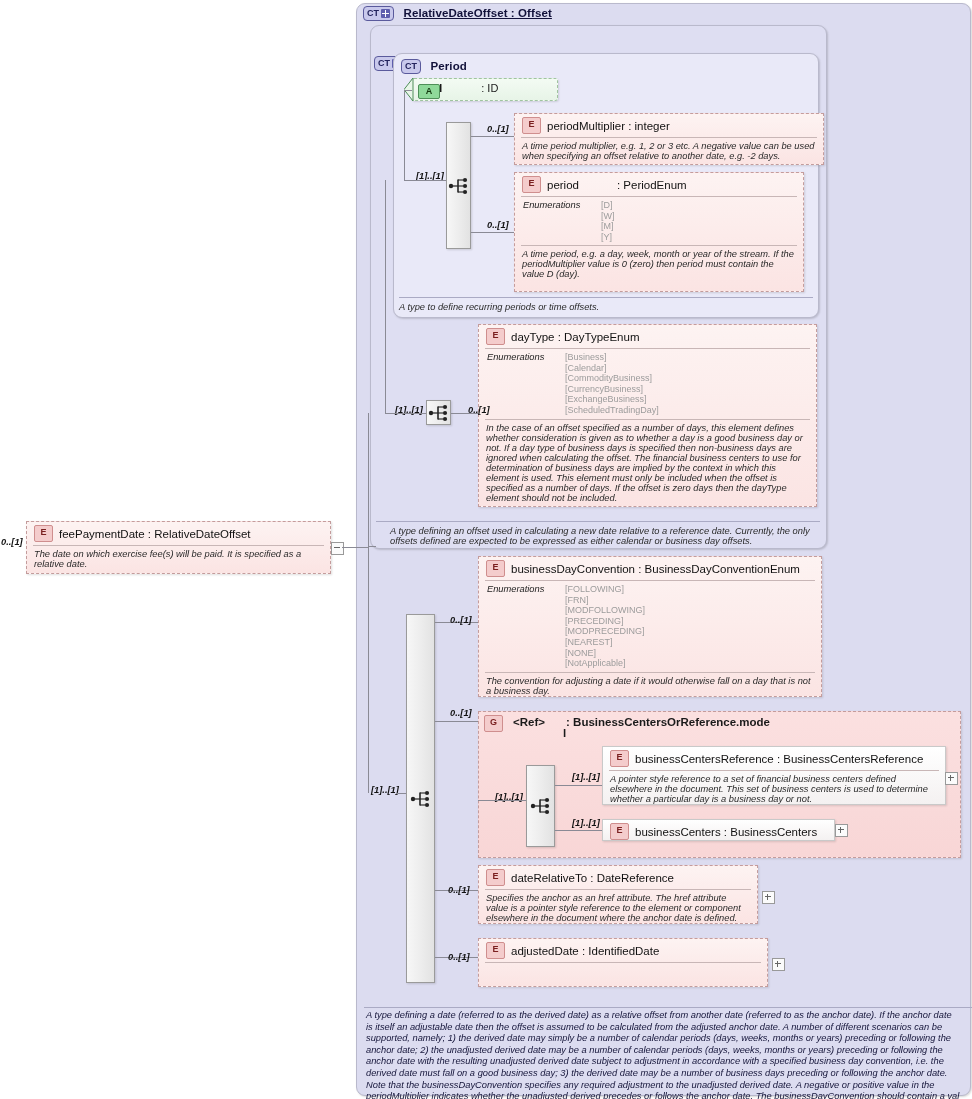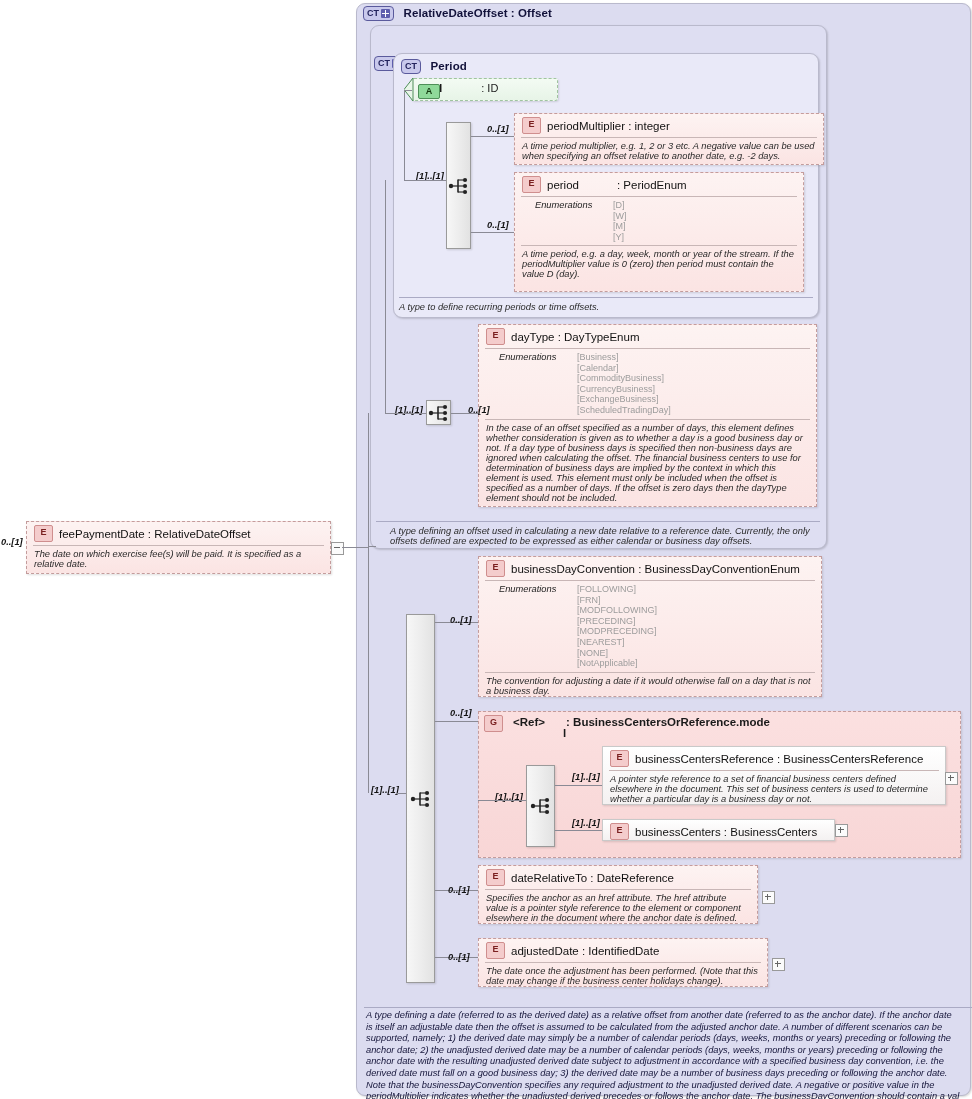--- a/index.html
+++ b/index.html
@@ -37,21 +37,21 @@
   .ecard{border:1px dashed #c49c9c;background:#fbe9e9;
          background:linear-gradient(to bottom,#fdf3f2 0%,#fbe4e3 100%);
          box-shadow:1px 1px 2px rgba(0,0,0,.13);}
   .ecard.solid{border:1px solid #c9c9c9;background:#fff;
                background:linear-gradient(to bottom,#ffffff 0%,#f4f1f1 100%);}
   .ecard .hdr{display:flex;align-items:center;gap:6px;padding:3px 6px 3px 7px;}
   .ecard .hdr .nm{font-weight:normal;font-size:11.5px;color:#111;white-space:nowrap;}
   .sep{height:1px;background:#c8b6b6;margin:0 6px;}
   .doc{font-style:italic;font-size:9.3px;line-height:10px;color:#2a2a2a;
        padding:3px 7px 4px 7px;}
-  .enums{display:flex;padding:3px 6px 3px 20px;gap:4px;}
+  .enums{display:flex;padding:3px 6px 3px 8px;gap:4px;}
   .enums .lbl{font-style:italic;font-size:9.3px;color:#222;width:74px;flex:none;}
   .enums .vals{font-size:9px;color:#9c9c9c;line-height:10.6px;font-family:"Liberation Sans",sans-serif;}
 
   
   .acard{border:1px dashed #9fc49f;background:#eef8ee;
          background:linear-gradient(to bottom,#f3fbf3 0%,#e7f4e7 100%);
          box-shadow:1px 1px 2px rgba(0,0,0,.12);border-radius:3px;}
   .acard .hdr{display:flex;align-items:center;gap:7px;padding:3px 6px 3px 20px;}
   .acard .nm{font-weight:bold;font-size:11.5px;}
   .abadge{position:absolute;left:6px;top:5px;width:20px;height:13px;
@@ -84,21 +84,21 @@
           padding:2px 8px 0 8px;}
   .topline{height:1px;background:#aaaac4;margin:0 6px 3px 6px;}
 </style>
 </head>
 <body>
 
 <div class="abs ct-box" style="left:356px;top:3px;width:615px;height:1093px;"></div>
 
 <div class="ct-title abs" style="left:363px;top:6px;">
   <span class="badge ct">CT<span class="plusmark"></span></span>
-  <span style="margin-left:6px;">RelativeDateOffset : Offset</span>
+  <span style="margin-left:6px;text-decoration:underline;">RelativeDateOffset : Offset</span>
 </div>
 
 <div class="abs ct-box lvl2" style="left:370px;top:25px;width:457px;height:524px;"></div>
 <div class="ct-title abs" style="left:374px;top:32px;margin-top:24px;">
   <span class="badge ct">CT<span class="plusmark"></span></span>
   <span style="margin-left:6px;">Offset</span>
   <span style="margin-left:22px;">: Period</span>
 </div>
 
 <div class="abs ct-box lvl3" style="left:393px;top:53px;width:426px;height:265px;"></div>
@@ -327,21 +327,20 @@
 </div>
 <div class="card-lbl" style="left:448px;top:885px;">0..[1]</div>
 <div class="pmbox plus" style="left:762px;top:891px;"></div>
 
 <div class="abs ecard" style="left:478px;top:938px;width:290px;height:49px;">
   <div class="hdr">
     <span class="badge e">E</span>
     <span class="nm">adjustedDate : IdentifiedDate</span>
   </div>
   <div class="sep"></div>
-  <div class="doc">The date once the adjustment has been performed. (Note that this date may change if the business center holidays change).</div>
 </div>
 <div class="card-lbl" style="left:448px;top:952px;">0..[1]</div>
 <div class="pmbox plus" style="left:772px;top:958px;"></div>
 
 <div class="abs topline" style="left:358px;top:1007px;width:608px;"></div>
 <div class="abs bigdoc" style="left:358px;top:1008px;width:610px;">A type defining a date (referred to as the derived date) as a relative offset from another date (referred to as the anchor date). If the anchor date is itself an adjustable date then the offset is assumed to be calculated from the adjusted anchor date. A number of different scenarios can be supported, namely; 1) the derived date may simply be a number of calendar periods (days, weeks, months or years) preceding or following the anchor date; 2) the unadjusted derived date may be a number of calendar periods (days, weeks, months or years) preceding or following the anchor date with the resulting unadjusted derived date subject to adjustment in accordance with a specified business day convention, i.e. the derived date must fall on a good business day; 3) the derived date may be a number of business days preceding or following the anchor date. Note that the businessDayConvention specifies any required adjustment to the unadjusted derived date. A negative or positive value in the periodMultiplier indicates whether the unadjusted derived precedes or follows the anchor date. The businessDayConvention should contain a val</div>
 
 <div class="abs ecard" style="left:26px;top:521px;width:305px;height:53px;">
   <div class="hdr">
     <span class="badge e">E</span>

